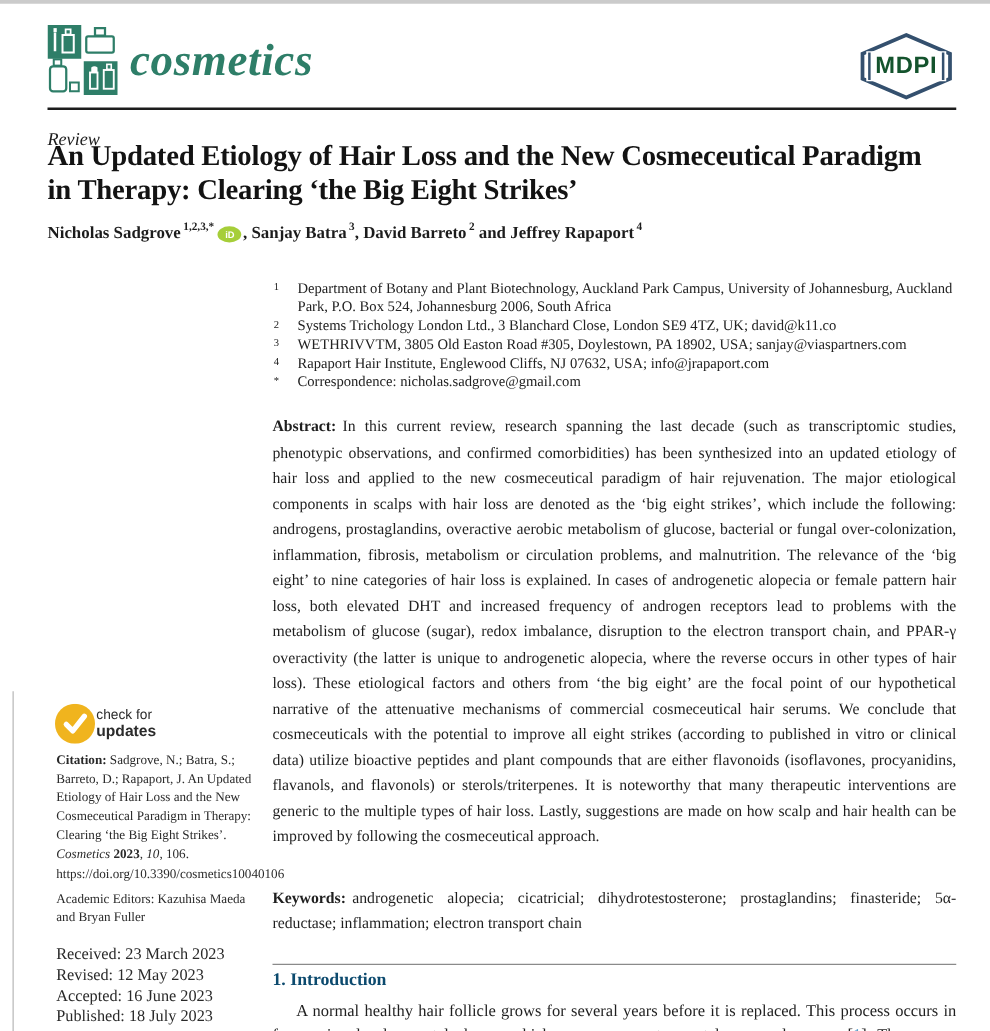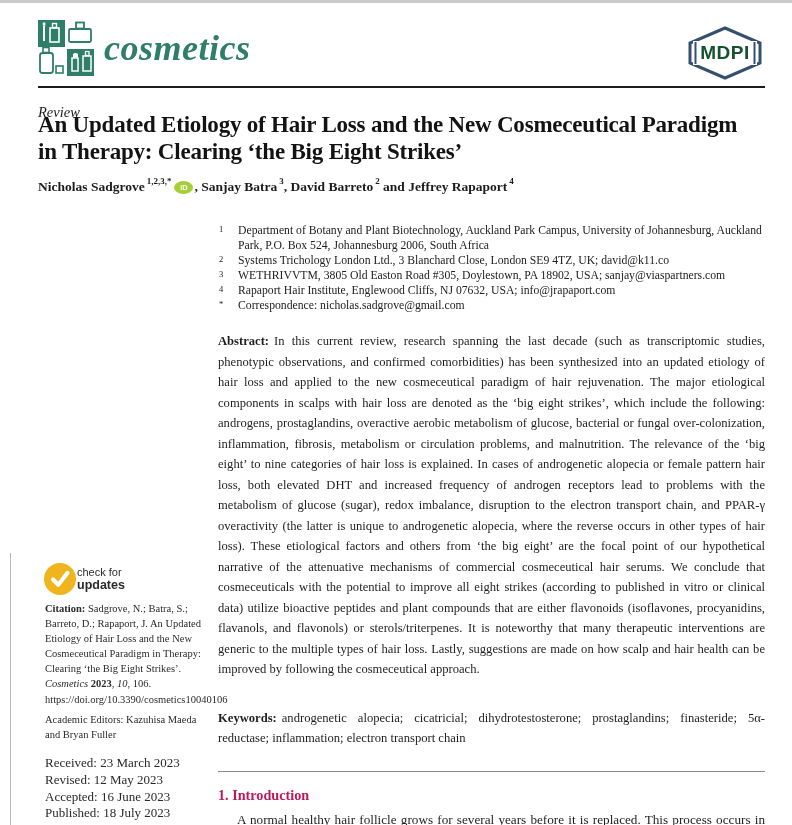--- a/index.html
+++ b/index.html
@@ -44,21 +44,21 @@
   .aff-row{position:relative;padding-left:19px;}
   .aff-marker{position:absolute;left:0;top:-1px;font-size:8.5px;}
 
   
   .main-col{position:absolute;left:218px;top:331px;width:547px;}
   .abstract,.keywords{font-size:12.6px;line-height:20.5px;text-align:justify;color:#1f1f1f;}
   .abstract .lead,.keywords .lead{font-weight:bold;margin-right:5px;}
   .keywords{margin-top:28px;}
   .italic{}
   .rule-keywords{margin-top:22px;width:547px;height:1.5px;background:#8a8a8a;}
-  .section-heading{margin-top:15px;font-size:14.2px;font-weight:bold;color:#be185d;}
+  .section-heading{margin-top:4px;font-size:14.2px;font-weight:bold;color:#0c4a6e;}
   .body-para{margin-top:7px;font-size:13.2px;line-height:18.6px;text-align:justify;text-indent:19px;color:#1f1f1f;}
   .ref-link{color:#5b9ec9;cursor:pointer;}
 
   
   .sidebar-rule{position:absolute;left:10px;top:553px;width:1px;height:272px;background:#b9b9b9;}
   .check-badge{position:absolute;left:44px;top:563px;display:flex;align-items:center;gap:1px;cursor:pointer;}
   .check-badge .txt{font-family:"Liberation Sans", sans-serif;line-height:13px;color:#2b2b2b;}
   .check-badge .l1{font-size:11px;}
   .check-badge .l2{font-size:12.5px;font-weight:bold;}
   .citation{position:absolute;left:45px;top:601px;width:163px;font-size:10.5px;line-height:15.1px;color:#2a2a2a;}

